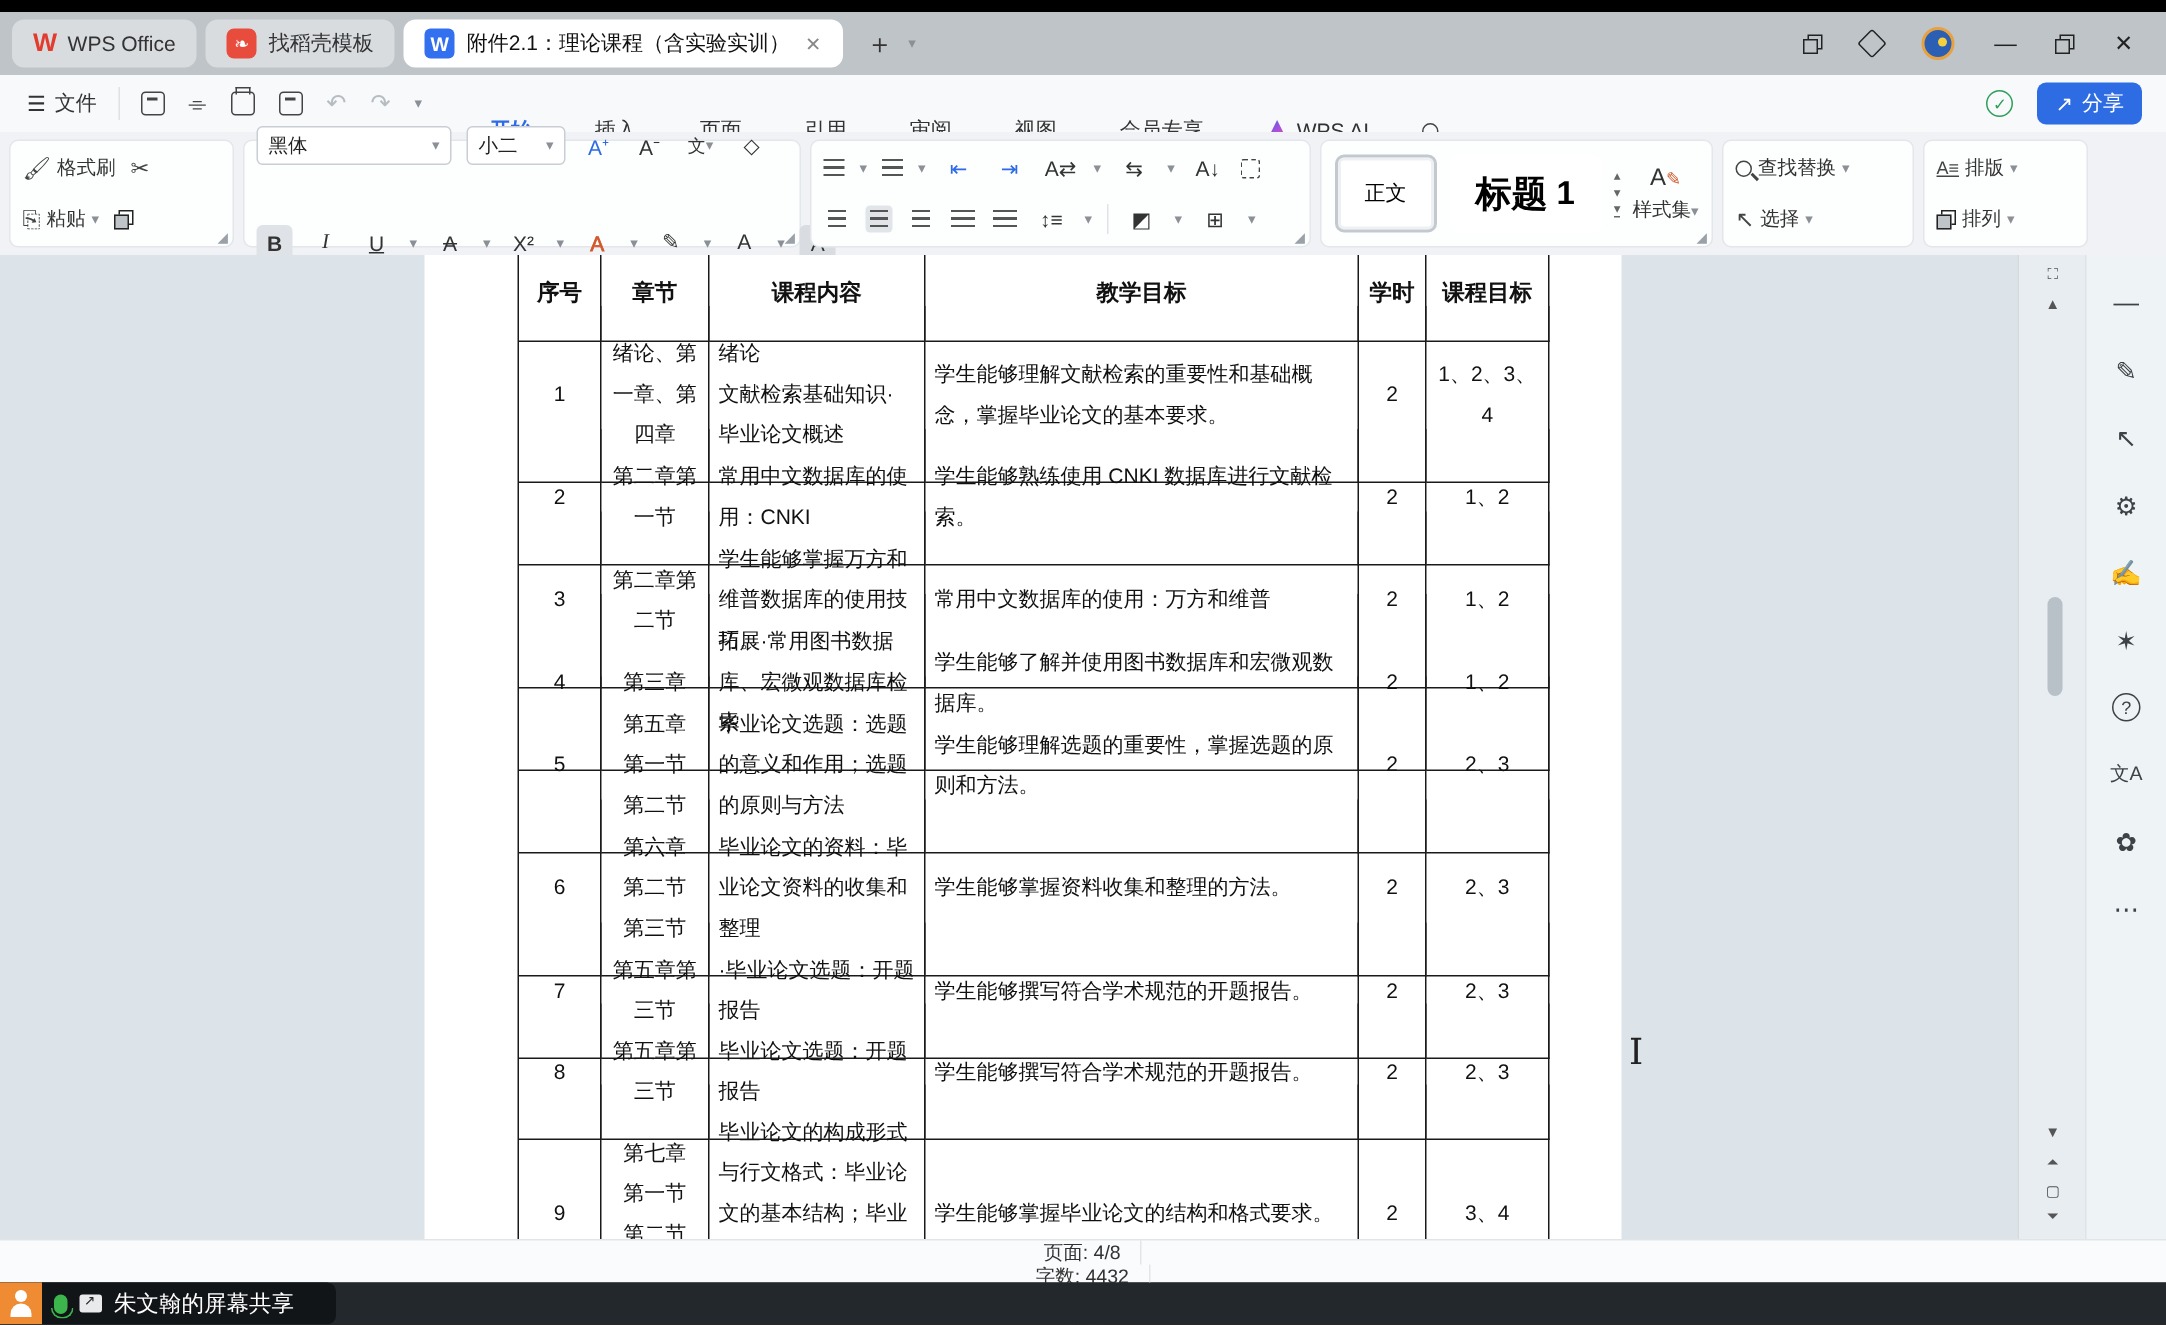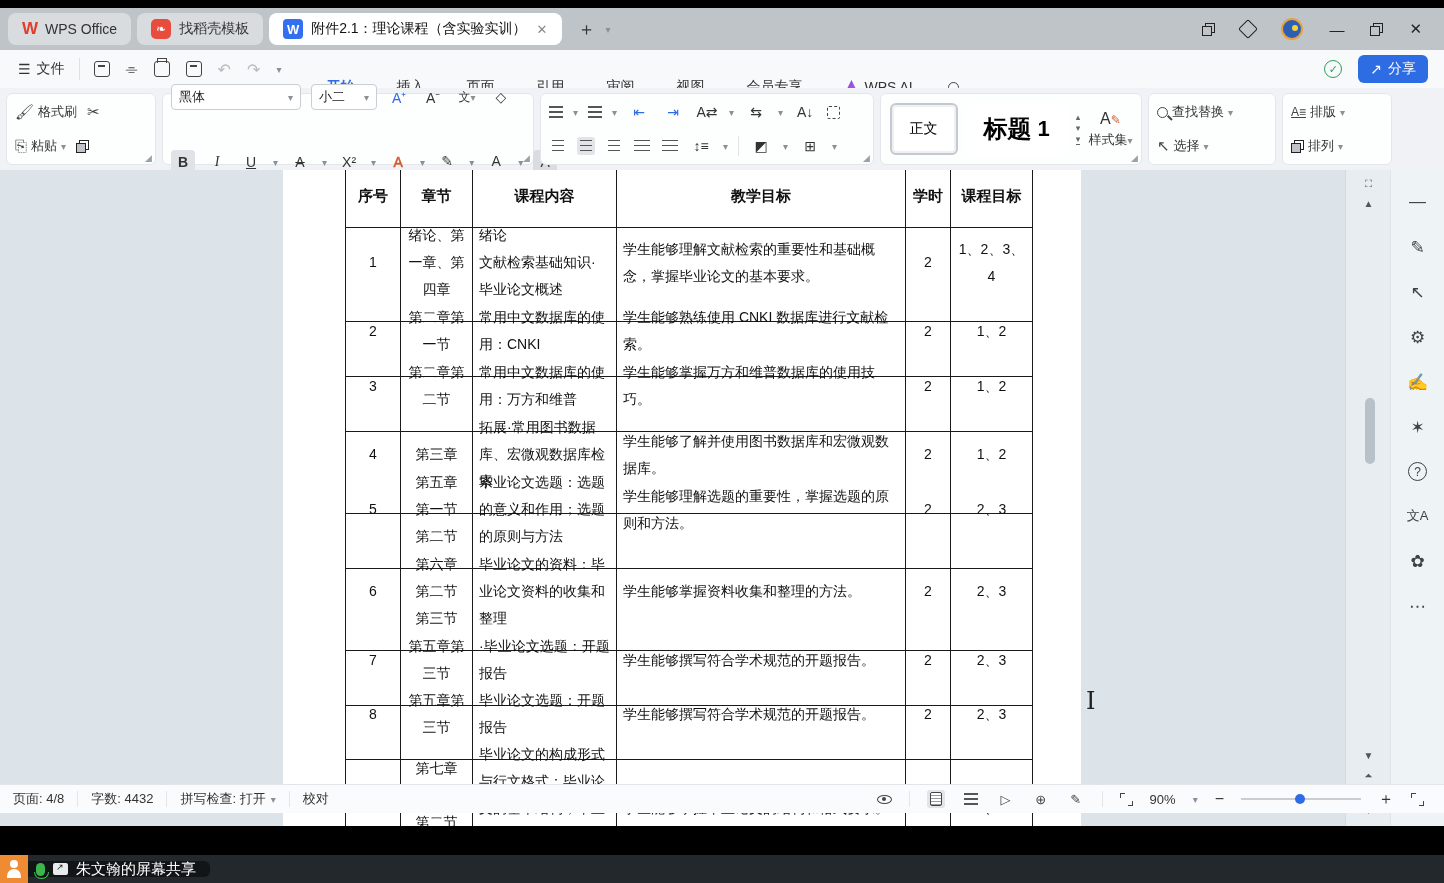--- a/index.html
+++ b/index.html
@@ -81,21 +81,21 @@
   .scrollcol{position:absolute;left:1345px;top:0;width:45px;height:656px;background:#e7edf1;border-left:1px solid #d4dade;}
   .scrollcol .sc{position:absolute;left:0;width:45px;text-align:center;color:#555;font-size:10px;}
   .thumb{position:absolute;left:19px;top:228px;width:10px;height:66px;border-radius:5px;background:#b9c1c8;}
 
   
   .sidebar{position:absolute;left:1390px;top:0;width:54px;height:656px;background:#eef3f5;border-left:1px solid #dfe4e7;display:flex;flex-direction:column;align-items:center;padding-top:22px;gap:25px;}
   .sbico{color:#3c4247;font-size:17px;height:20px;display:flex;align-items:center;justify-content:center;}
   .qmark{width:19px;height:19px;border:1.5px solid #3c4247;border-radius:50%;font-size:12px;}
 
   
-  .statusbar{position:absolute;left:0;top:784px;width:1444px;height:29px;background:#fafbfc;border-top:1px solid #e2e5e8;display:flex;align-items:center;font-size:13px;color:#333;}
+  .statusbar{position:absolute;left:0;top:826px;width:1444px;height:29px;background:#fafbfc;border-top:1px solid #e2e5e8;display:flex;align-items:center;font-size:13px;color:#333;flex-direction:column;}
   .stitem{padding:0 13px;border-right:1px solid #e3e6e9;display:flex;align-items:center;gap:5px;height:16px;}
   .stitem.nb{border-right:none;}
   .sright{margin-left:auto;display:flex;align-items:center;gap:17px;padding-right:20px;}
   .eye{width:15px;height:9px;border:1.5px solid #444;border-radius:50%;position:relative;}
   .eye:after{content:"";position:absolute;left:4px;top:1.5px;width:4px;height:4px;border-radius:50%;background:#444;}
   .mode{width:18px;height:18px;display:flex;align-items:center;justify-content:center;border-radius:3px;font-size:13px;color:#444;}
   .mode.on{background:#e1e5e9;}
   .pagemode{width:12px;height:14px;border:1.5px solid #444;border-radius:2px;background:repeating-linear-gradient(#fff 0 2px,#999 2px 3px);}
   .slider{width:120px;height:2px;background:#c9ced3;position:relative;}
   .slider i{position:absolute;left:45%;top:-4px;width:10px;height:10px;border-radius:50%;background:#2f6be4;}
@@ -103,21 +103,21 @@
   .corners{width:13px;height:13px;position:relative;}
   .corners:before,.corners:after{content:"";position:absolute;width:4px;height:4px;border:1.5px solid #444;}
   .corners:before{left:0;top:0;border-right:none;border-bottom:none;}
   .corners:after{right:0;bottom:0;border-left:none;border-top:none;}
 
   
   .taskbar{position:absolute;left:0;top:855px;width:1444px;height:28px;background:#23282c;display:flex;align-items:center;}
   .person{width:28px;height:28px;background:#ef8b32;position:relative;flex:none;}
   .person:before{content:"";position:absolute;left:10px;top:5px;width:8px;height:8px;border-radius:50%;background:#fff;}
   .person:after{content:"";position:absolute;left:7px;top:14px;width:14px;height:9px;border-radius:7px 7px 0 0;background:#fff;}
-  .sharepill{background:#121518;color:#fff;height:16px;display:flex;align-items:center;gap:8px;padding:0 14px 0 8px;border-radius:0 6px 6px 0;font-size:15px;}
+  .sharepill{background:#121518;color:#fff;height:28px;display:flex;align-items:center;gap:8px;padding:0 28px 0 8px;border-radius:0 6px 6px 0;font-size:15px;}
   .mic{width:9px;height:13px;border-radius:5px;background:#3cb64c;position:relative;}
   .mic:after{content:"";position:absolute;left:-2px;top:9px;width:13px;height:6px;border:1.5px solid #3cb64c;border-top:none;border-radius:0 0 7px 7px;}
   .scr{width:15px;height:12px;background:#e8eaec;border-radius:2px;position:relative;}
   .scr:after{content:"↗";position:absolute;left:3px;top:-1px;font-size:9px;color:#23282c;}
 </style>
 </head>
 <body>
 
 <div class="screen">
 
@@ -382,22 +382,22 @@
 一节</div>
             <div class="tcell ">常用中文数据库的使用：CNKI</div>
             <div class="tcell ">学生能够熟练使用 CNKI 数据库进行文献检索。</div>
             <div class="tcell center">2</div>
             <div class="tcell center">1、2</div>
           </div>
           <div class="trow" style="height: 55px;">
             <div class="tcell center">3</div>
             <div class="tcell center">第二章第
 二节</div>
+            <div class="tcell ">学生能够掌握万方和维普数据库的使用技巧。</div>
             <div class="tcell ">常用中文数据库的使用：万方和维普</div>
-            <div class="tcell ">学生能够掌握万方和维普数据库的使用技巧。</div>
             <div class="tcell center">2</div>
             <div class="tcell center">1、2</div>
           </div>
           <div class="trow" style="height: 55px;">
             <div class="tcell center">4</div>
             <div class="tcell center">第三章</div>
             <div class="tcell ">拓展·常用图书数据库、宏微观数据库检索</div>
             <div class="tcell ">学生能够了解并使用图书数据库和宏微观数据库。</div>
             <div class="tcell center">2</div>
             <div class="tcell center">1、2</div>

